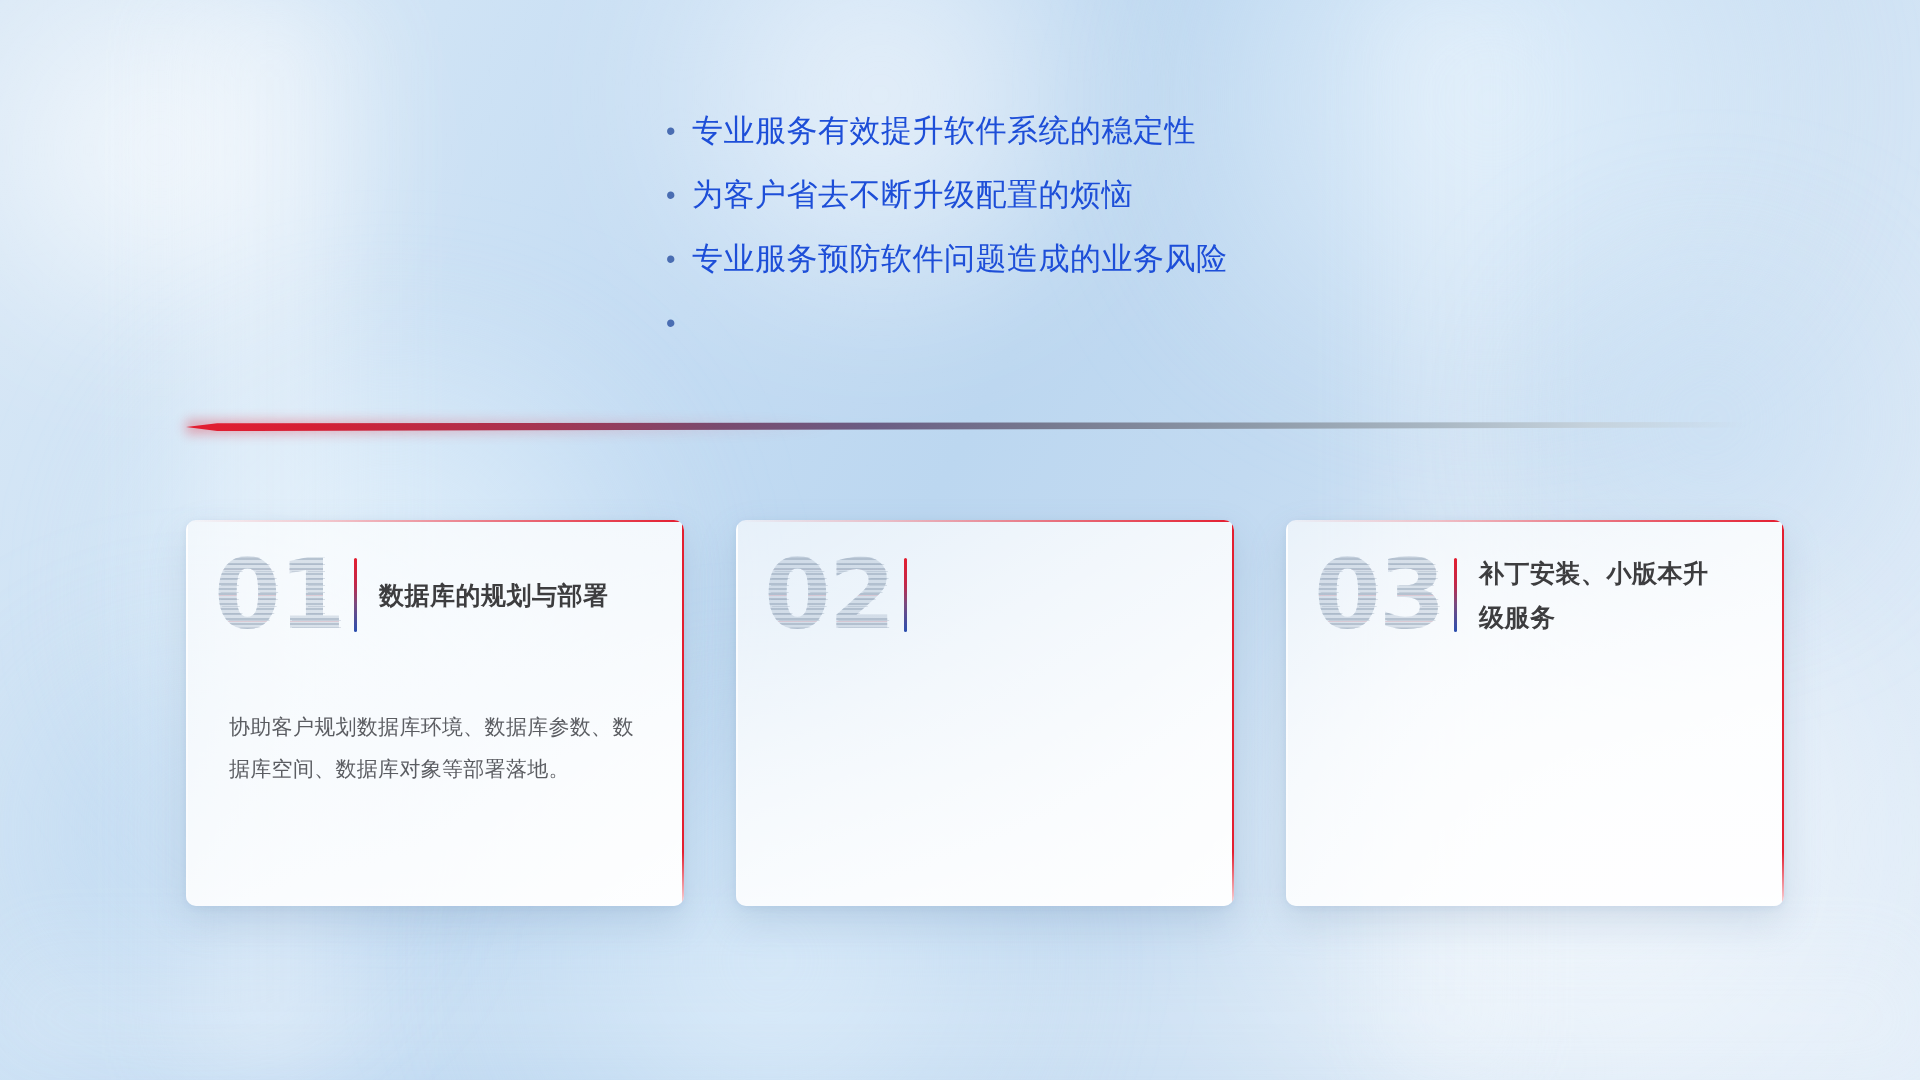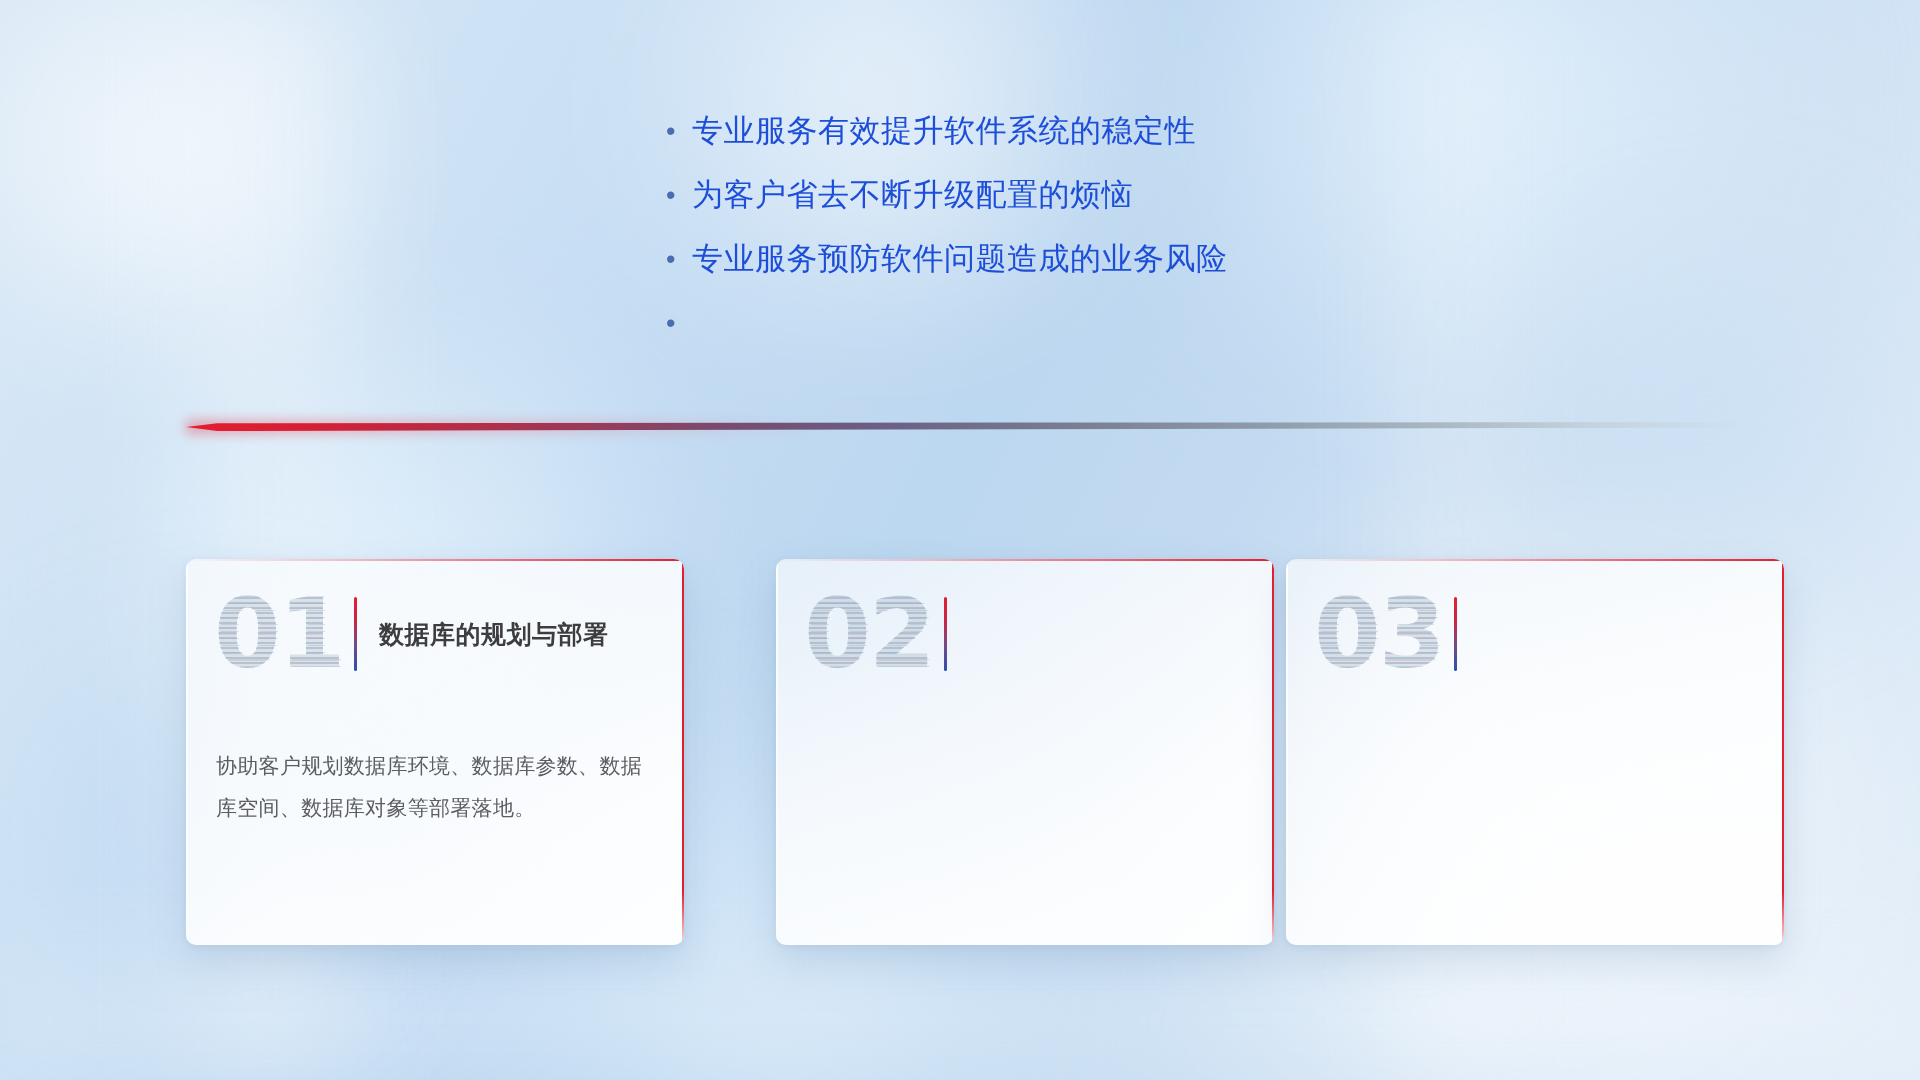--- a/index.html
+++ b/index.html
@@ -72,36 +72,35 @@
   }
 
   
   .cards{position:absolute;left:0;top:520px;width:1920px;height:420px;}
   .card{
     position:absolute;top:0;width:498px;height:386px;border-radius:10px;
     background:linear-gradient(150deg,rgba(255,255,255,.62) 0%,rgba(255,255,255,.80) 38%,
                rgba(255,255,255,.92) 72%,rgba(255,255,255,.97) 100%);
     box-shadow:0 16px 38px rgba(96,128,170,.20),0 2px 6px rgba(96,128,170,.12);
     overflow:hidden;
-    margin-top:39px;
   }
   .card::before{ 
     content:"";position:absolute;left:0;top:0;width:100%;height:2px;
     background:linear-gradient(90deg,rgba(227,30,48,0) 0%,rgba(227,30,48,.25) 30%,#e31e30 100%);
   }
   .card::after{ 
     content:"";position:absolute;right:0;top:0;width:2.5px;height:100%;
     background:linear-gradient(180deg,#e31e30 0%,#e31e30 86%,rgba(227,30,48,.15) 100%);
   }
   .card-left-edge{
     position:absolute;left:0;top:0;width:2px;height:100%;
     background:linear-gradient(180deg,rgba(255,255,255,.95),rgba(255,255,255,.35));
   }
   .c1{left:186px;}
-  .c2{left:776px;}
+  .c2{left:736px;}
   .c3{left:1286px;}
 
   .card-head{position:relative;height:150px;display:flex;align-items:center;padding-left:28px;}
 
   
   .ghost-num{
     position:relative;width:132px;flex:0 0 132px;height:104px;
     font-size:96px;line-height:104px;font-weight:700;letter-spacing:-2px;
     font-family:"DejaVu Sans","Liberation Sans",sans-serif;
     color:transparent;
@@ -131,21 +130,21 @@
   .accent-bar{
     width:3px;height:74px;flex:0 0 3px;margin:0 22px 0 8px;border-radius:2px;
     background:linear-gradient(180deg,#e31e30 0%,#c42748 35%,#7a4a7e 62%,#2a4fb0 100%);
   }
   .card-title{
     font-size:25px;line-height:44px;color:#3d3d3f;font-weight:700;
     font-family:"Liberation Sans","DejaVu Sans",sans-serif;
     letter-spacing:.5px;max-width:250px;
   }
   .card-body{
-    padding:36px 34px 0 30px;
+    padding:36px 34px 0 43px;
     font-size:21px;line-height:42px;color:#5b5d62;letter-spacing:.3px;
     font-family:"Liberation Sans","DejaVu Sans",sans-serif;
   }
 </style>
 </head>
 <body>
 
 <div class="bg">
   <div class="bg-base"></div>
   <div class="bloom b1"></div>
@@ -207,16 +206,17 @@
       <div class="ghost-num" data-ghost="02">02</div>
       <div class="accent-bar"></div>
     </div>
   </div>
 
   <div class="card c3">
     <div class="card-left-edge"></div>
     <div class="card-head">
       <div class="ghost-num" data-ghost="03">03</div>
       <div class="accent-bar"></div>
+      <div class="card-title">补丁安装、小版本升级服务</div>
     </div>
   </div>
 
 </div>
 
 </body></html>

